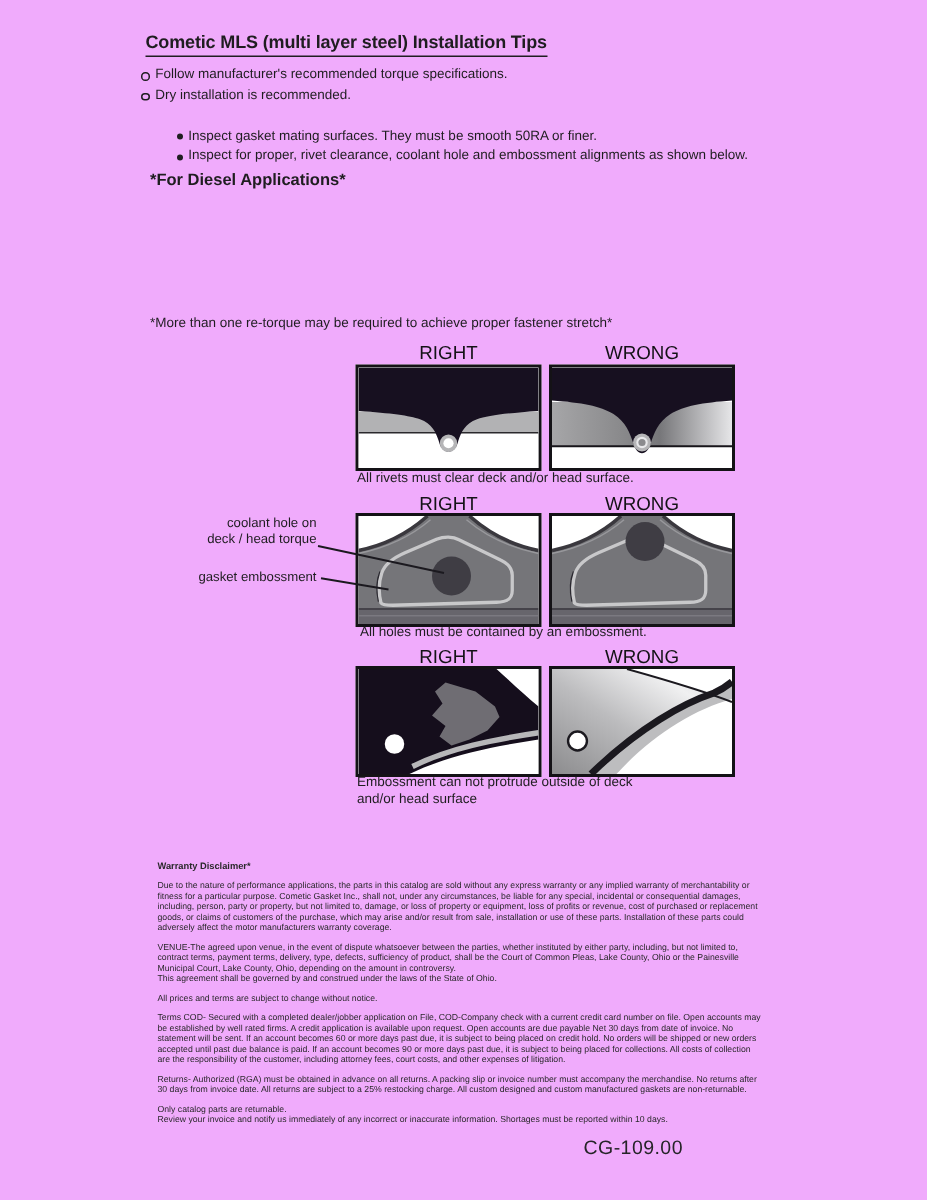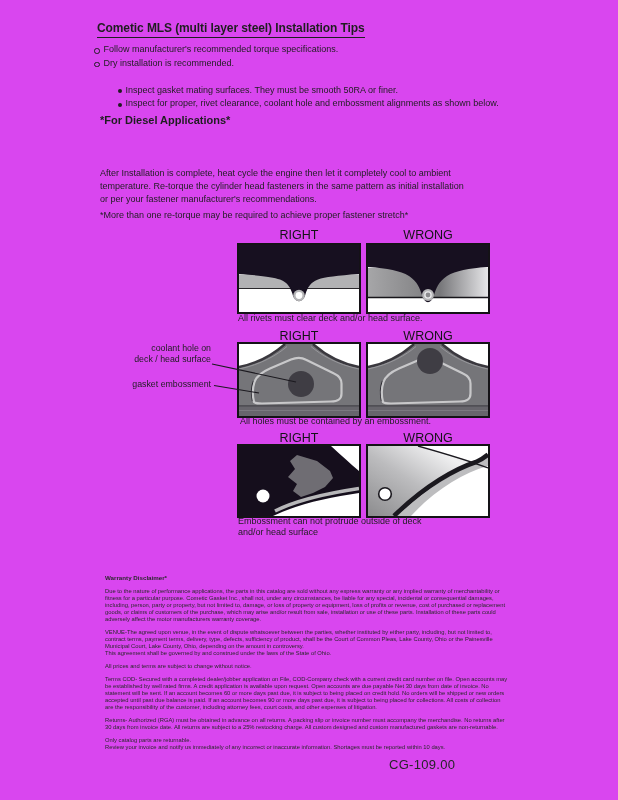--- a/index.html
+++ b/index.html
@@ -1,16 +1,16 @@
 <!DOCTYPE html>
 <html><head>
 <meta charset="utf-8">
 <style>
   html,body{margin:0;padding:0;background:#e8e8e8;}
-  #page{position:relative;width:618px;height:800px;background:#d946ef;margin:0 auto;
+  #page{position:relative;width:618px;height:800px;background:#f0abfc;margin:0 auto;
         font-family:"Liberation Sans",sans-serif;color:#1f1d20;overflow:hidden;}
   .abs{position:absolute;}
   
   .title{left:97px;top:21px;font-size:12px;font-weight:bold;letter-spacing:-0.1px;
          border-bottom:1.6px solid #1f1d20;padding-bottom:2px;}
   .bullet-row{display:flex;align-items:center;font-size:9px;line-height:11px;}
   .ring{width:3.5px;height:3.5px;border:1px solid #1f1d20;border-radius:50%;
         display:inline-block;margin:2.5px 4px 0 0;flex:none;}
   .dot{width:4px;height:4px;background:#1f1d20;border-radius:50%;
        display:inline-block;margin:2.5px 3.5px 0 0;flex:none;}
@@ -47,23 +47,20 @@
   <div class="abs bullet-row" style="left:118px;top:84.5px;">
     <span class="dot"></span>
     <span>Inspect gasket mating surfaces.  They must be smooth 50RA or finer.</span>
   </div>
   <div class="abs bullet-row" style="left:118px;top:98px;">
     <span class="dot"></span>
     <span>Inspect for proper, rivet clearance, coolant hole and embossment alignments as shown below.</span>
   </div>
 
   <div class="abs h2">*For Diesel Applications*</div>
-  <div class="abs body-par" style="top:167px;">After Installation is complete, heat cycle the engine then let it completely cool to ambient
-temperature. Re-torque the cylinder head fasteners in the same pattern as initial installation
-or per your fastener manufacturer's recommendations.</div>
   <div class="abs body-par" style="top:209px;">*More than one re-torque may be required to achieve proper fastener stretch*</div>
 
   <div class="abs flabel" style="left:237px;top:228px;">RIGHT</div>
   <div class="abs flabel" style="left:366px;top:228px;">WRONG</div>
 
   <div class="abs panel" style="left:237px;top:243px;">
     <svg viewBox="0 0 120 67" width="120" height="67">
       <rect width="120" height="67" fill="#ffffff"></rect>
       <rect y="29.5" width="120" height="14" fill="#b2b2b4"></rect>
       <line x1="0" y1="43.5" x2="120" y2="43.5" stroke="#2a282c" stroke-width="1"></line>
@@ -92,21 +89,21 @@
       <circle cx="60" cy="50" r="2.4" fill="#8b8b8e"></circle>
     </svg>
   </div>
 
   <div class="abs caption" style="left:238px;top:313px;">All rivets must clear deck and/or head surface.</div>
 
   <div class="abs flabel" style="left:237px;top:329px;">RIGHT</div>
   <div class="abs flabel" style="left:366px;top:329px;">WRONG</div>
 
   <div class="abs side-label" style="left:120px;top:343px;width:91px;">coolant hole on
-deck / head surface</div>
+deck / head torque</div>
   <div class="abs side-label" style="left:108px;top:379px;width:103px;">gasket embossment</div>
 
   <svg class="abs" style="left:110px;top:340px;z-index:5;" width="260" height="80">
     <line x1="102" y1="24" x2="186" y2="42" stroke="#1b191f" stroke-width="1.2"></line>
     <line x1="104" y1="45.5" x2="149" y2="53" stroke="#1b191f" stroke-width="1.2"></line>
   </svg>
 
   <div class="abs panel" style="left:237px;top:342px;height:72px;">
     <svg viewBox="0 0 120 72" width="120" height="72">
       <rect width="120" height="72" fill="#757579"></rect>

